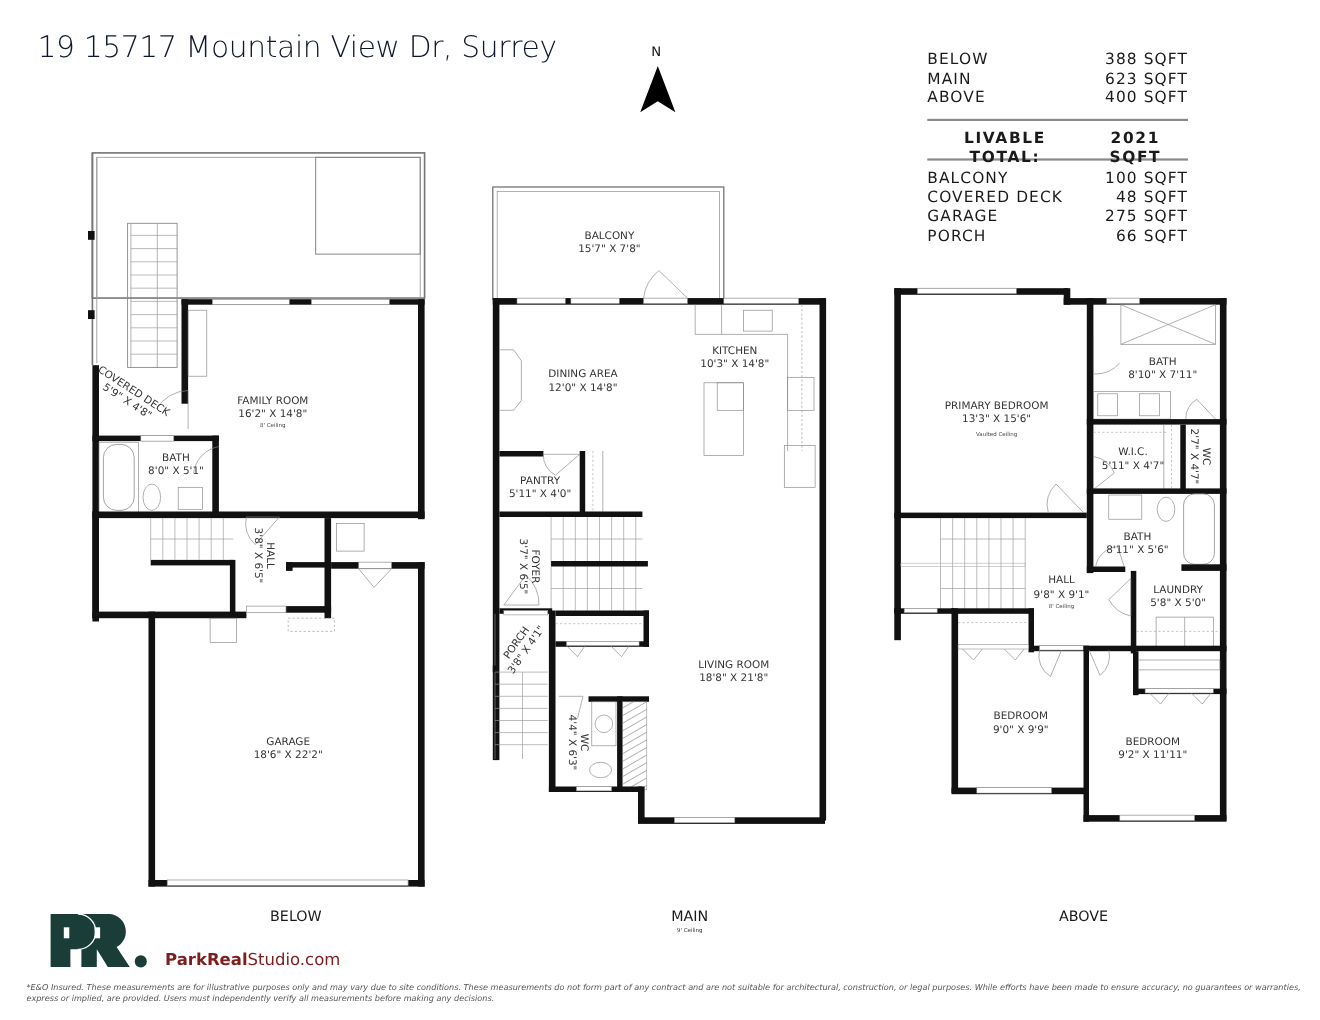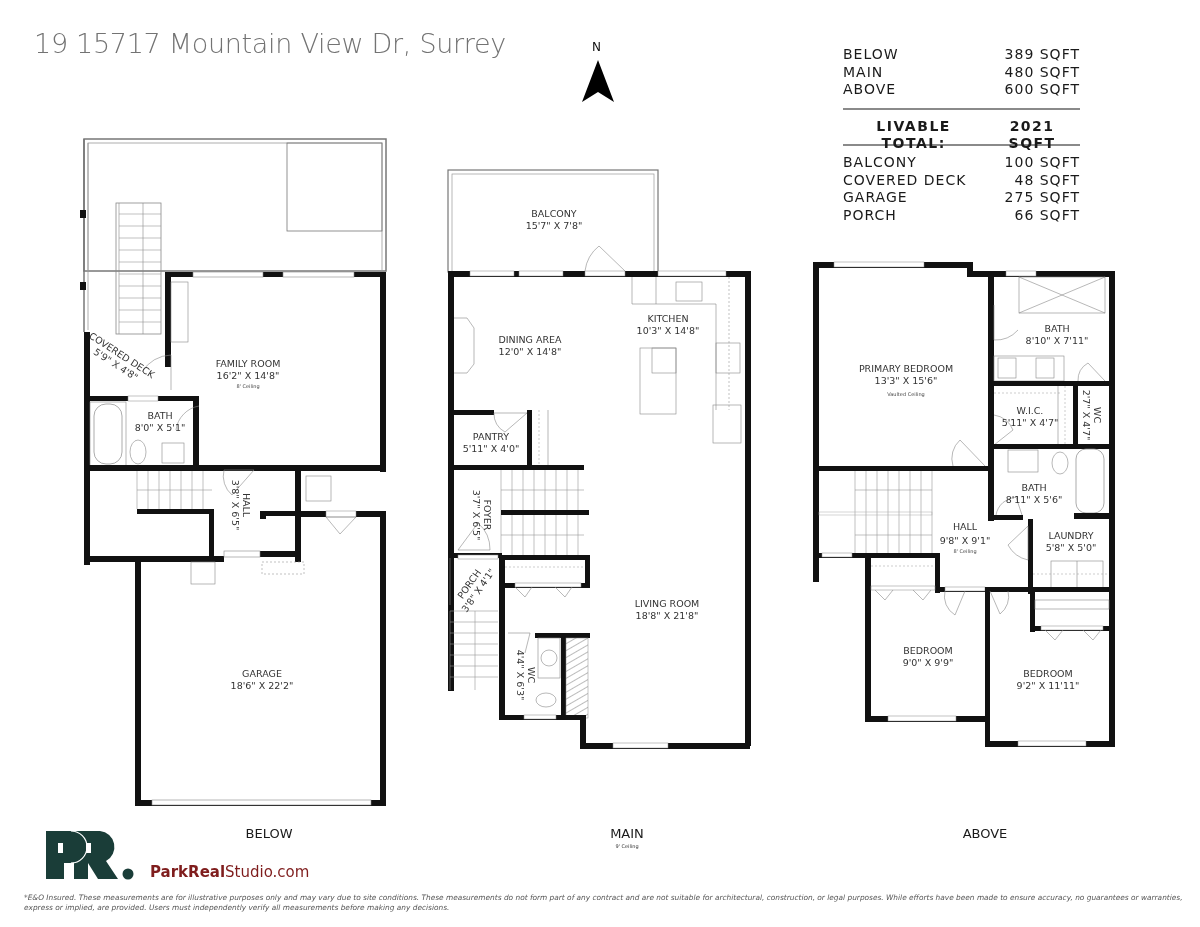--- a/index.html
+++ b/index.html
@@ -1,17 +1,17 @@
 <!DOCTYPE html>
 <html><head>
 <meta charset="utf-8">
 <style>
   html, body { margin: 0; padding: 0; background: #ffffff; }
   body { width: 1200px; height: 927px; position: relative; overflow: hidden; font-family: "Liberation Sans", sans-serif; color: #222; }
-  .title { position: absolute; left: 34px; top: 28px; font-size: 27px; color: #737373; font-family: "DejaVu Sans", sans-serif; font-weight: 300; letter-spacing: -0.3px; }
+  .title { position: absolute; left: 34px; top: 28px; font-size: 27px; color: #0f172a; font-family: "DejaVu Sans", sans-serif; font-weight: 300; letter-spacing: -0.3px; }
   .compass { position: absolute; left: 578px; top: 40px; width: 40px; height: 66px; }
   .compass .n { position: absolute; left: 14px; top: 0; font-size: 12px; color: #111; font-family: "DejaVu Sans", sans-serif; }
   .compass svg { position: absolute; left: 2px; top: 18px; }
   .area-table { position: absolute; left: 843px; top: 46px; width: 237px; font-family: "DejaVu Sans", sans-serif; font-size: 14px; letter-spacing: 1px; color: #1a1a1a; }
   .area-row { display: flex; justify-content: space-between; height: 17.5px; line-height: 17.5px; }
   .area-divider { height: 2px; background: #8a8a8a; margin: 9px 0 8px 0; }
   .area-total { font-weight: bold; letter-spacing: 1.5px; font-size: 14px; text-align: center; }
   .plans { position: absolute; left: 0; top: 0; width: 1200px; height: 927px; }
   .room-label { font-family: "DejaVu Sans", sans-serif; font-size: 9.5px; fill: #333; text-anchor: middle; }
   .room-note { font-family: "DejaVu Sans", sans-serif; font-size: 5px; fill: #444; text-anchor: middle; }
@@ -31,29 +31,29 @@
 <div class="compass">
   <span class="n">N</span>
   <svg width="36" height="46" viewBox="0 0 36 46">
     <polygon points="18,2 34,44 18,34 2,44" fill="#000"></polygon>
   </svg>
 </div>
 
 <div class="area-table">
   <div class="area-row">
     <span>BELOW</span>
-    <span>389 SQFT</span>
+    <span>388 SQFT</span>
   </div>
   <div class="area-row">
     <span>MAIN</span>
-    <span>480 SQFT</span>
+    <span>623 SQFT</span>
   </div>
   <div class="area-row">
     <span>ABOVE</span>
-    <span>600 SQFT</span>
+    <span>400 SQFT</span>
   </div>
   <div class="area-divider"></div>
   <div class="area-row area-total">
     <span>LIVABLE TOTAL:</span>
     <span>2021 SQFT</span>
   </div>
   <div class="area-divider"></div>
   <div class="area-row">
     <span>BALCONY</span>
     <span>100 SQFT</span>

